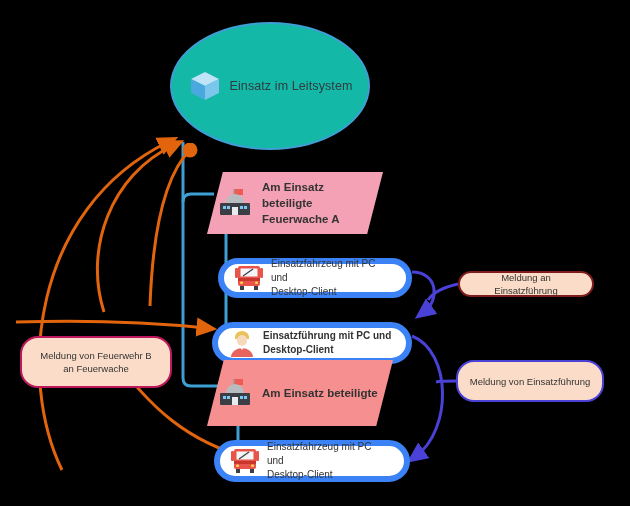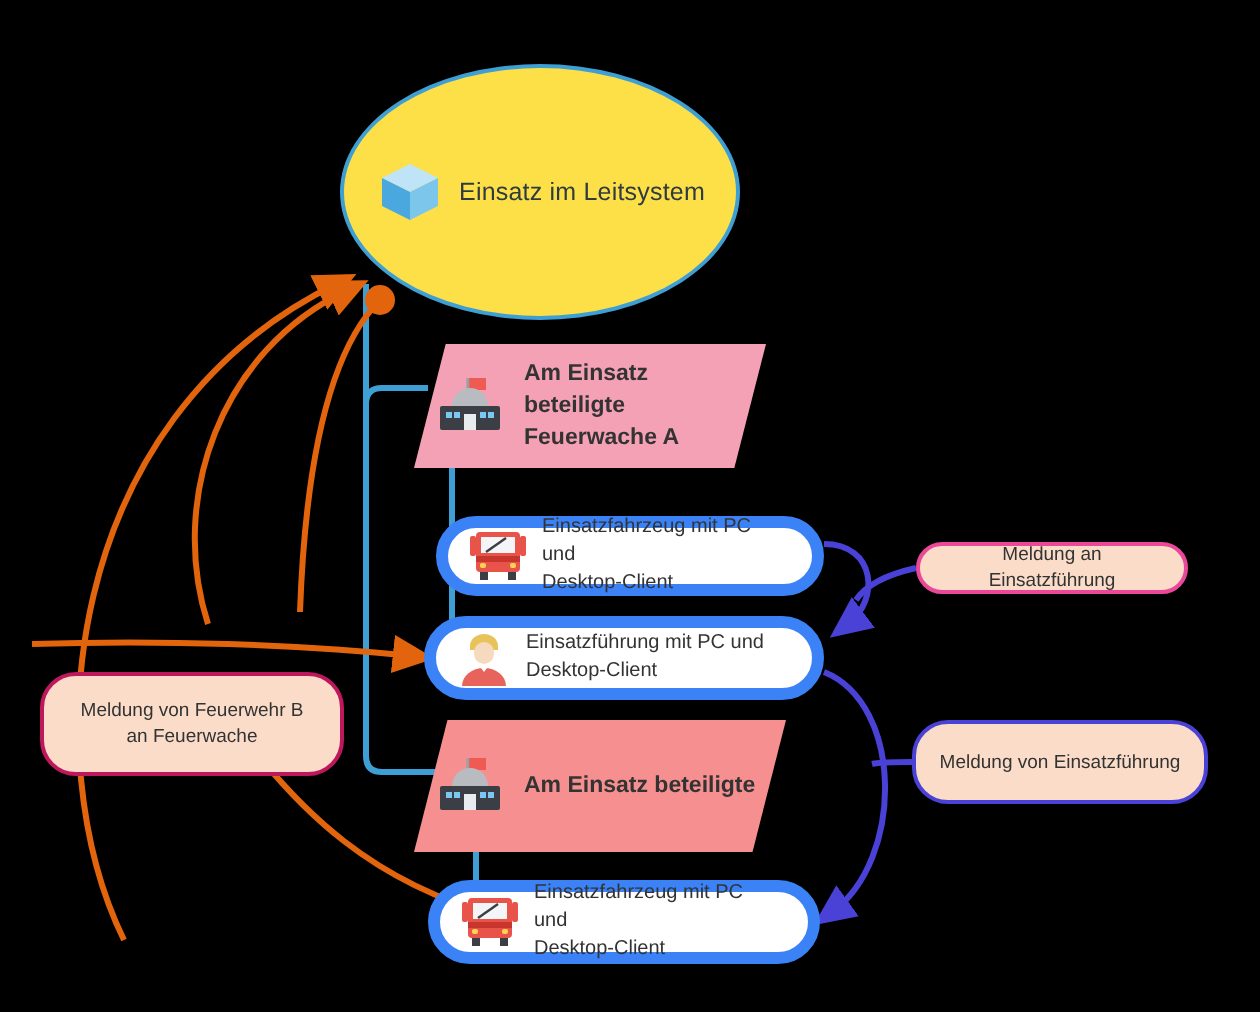--- a/index.html
+++ b/index.html
@@ -4,23 +4,23 @@
 <style>
   html,body{margin:0;padding:0;background:#000;}
   body{width:630px;height:506px;overflow:hidden;
        font-family:"Liberation Sans","DejaVu Sans",sans-serif;}
   #canvas{position:relative;width:630px;height:506px;background:#000;}
   svg.layer{position:absolute;left:0;top:0;width:630px;height:506px;}
   .node{position:absolute;box-sizing:border-box;}
 
   
   #central{
-    left:170px;top:32px;width:200px;height:128px;
+    left:170px;top:22px;width:200px;height:128px;
     border-radius:50%;
-    background:#fde047;border:2px solid #3e9fd4;
+    background:#14b8a6;border:2px solid #3e9fd4;
     display:flex;align-items:center;justify-content:center;gap:8px;
   }
   #central .label{
     color:#2f3b40;font-size:12.5px;line-height:16px;text-align:center;
     letter-spacing:.1px;
   }
 
   
   .para{
     display:flex;align-items:center;gap:9px;
@@ -43,34 +43,34 @@
   }
 
   
   .rbox{
     display:flex;align-items:center;gap:7px;
     background:#ffffff;border:6px solid #3b82f6;border-radius:22px;
     padding:6px 14px 6px 10px;
   }
   .rbox .label{color:#333;font-size:10px;line-height:14px;}
   #fahrzeugA{left:218px;top:258px;width:194px;height:40px;}
-  #fuehrung {left:212px;top:308px;width:200px;height:42px;}
+  #fuehrung {left:212px;top:322px;width:200px;height:42px;font-weight:bold;}
   #fahrzeugB{left:214px;top:440px;width:196px;height:42px;}
 
   
   .pill{
     display:flex;align-items:center;justify-content:center;
     background:#fbdcc8;border-radius:18px;
     text-align:center;color:#333;font-size:9.5px;line-height:13px;
     padding:4px 10px;
   }
   #annLeft  {left:20px;top:312px;width:152px;height:52px;
              border:2px solid #be185d;margin-top:24px;}
   #annTopR  {left:458px;top:271px;width:136px;height:26px;
-             border:2px solid #ec4899;}
+             border:2px solid #7f1d1d;}
   #annBotR  {left:456px;top:360px;width:148px;height:42px;
              border:2px solid #4a41d6;text-align:center;}
 
   
   .ico{flex:0 0 auto;display:block;}
 
   
   .cube{width:34px;height:34px;}
   
   .station{width:36px;height:30px;}

